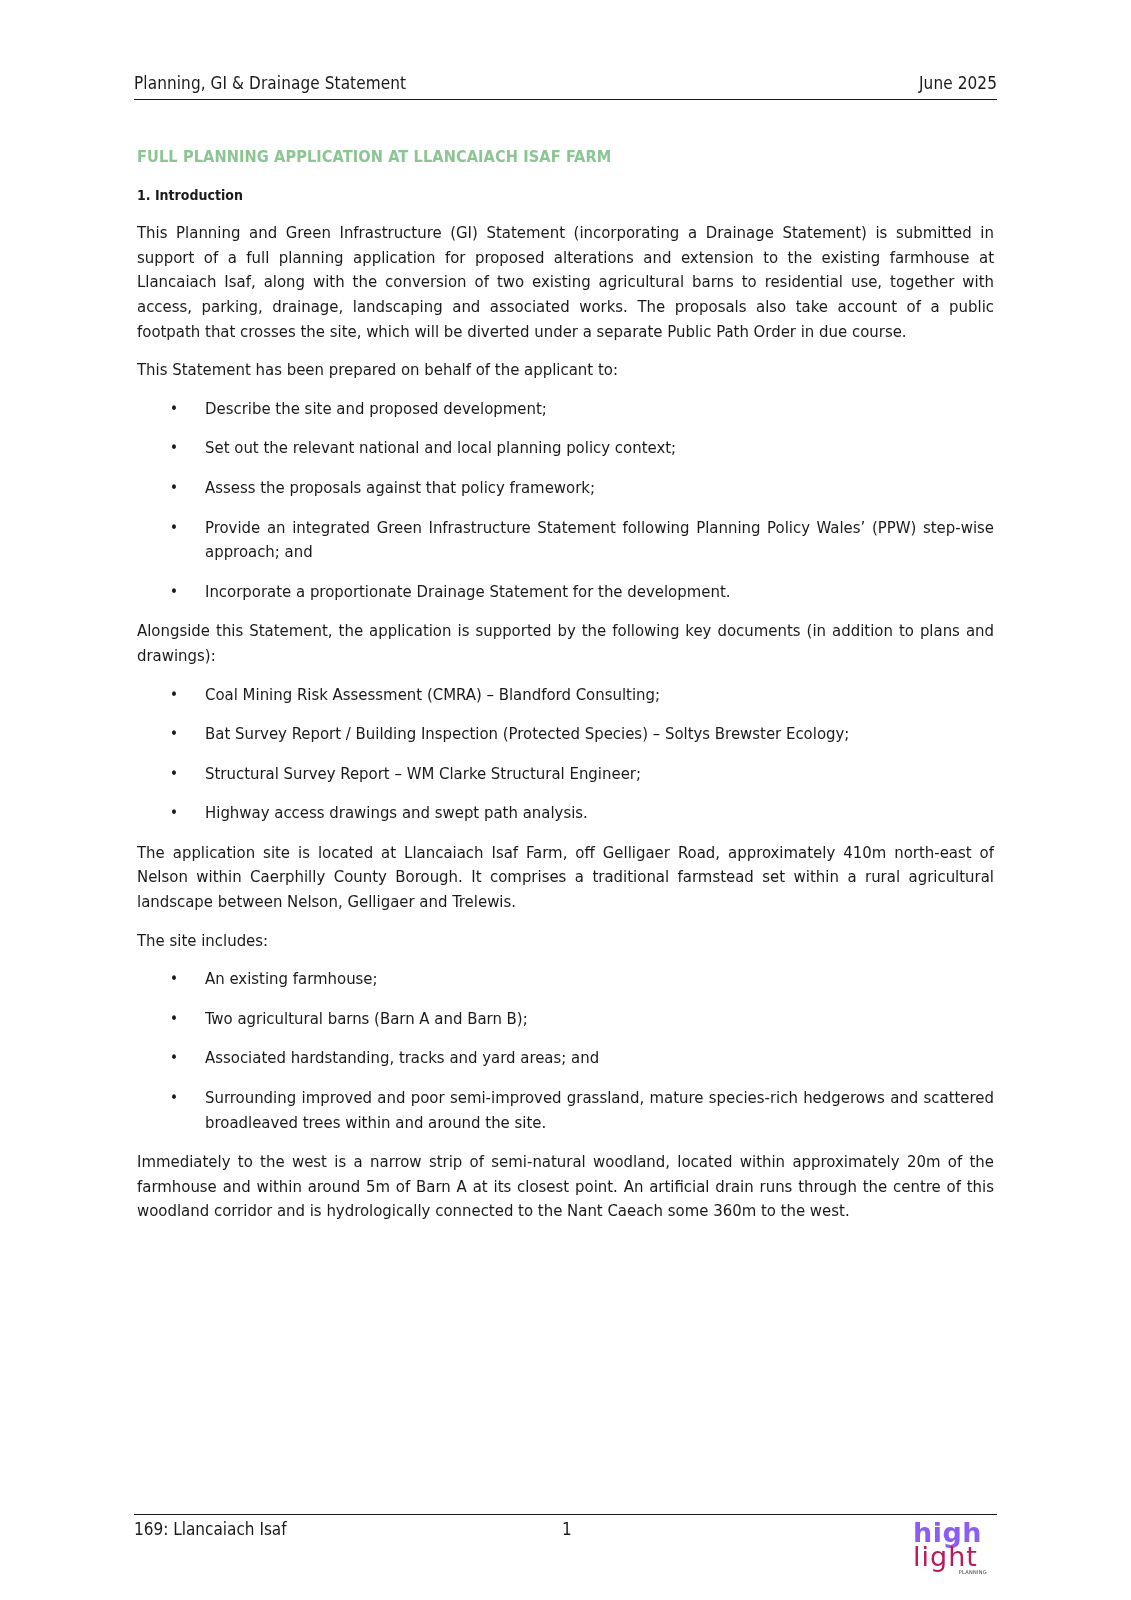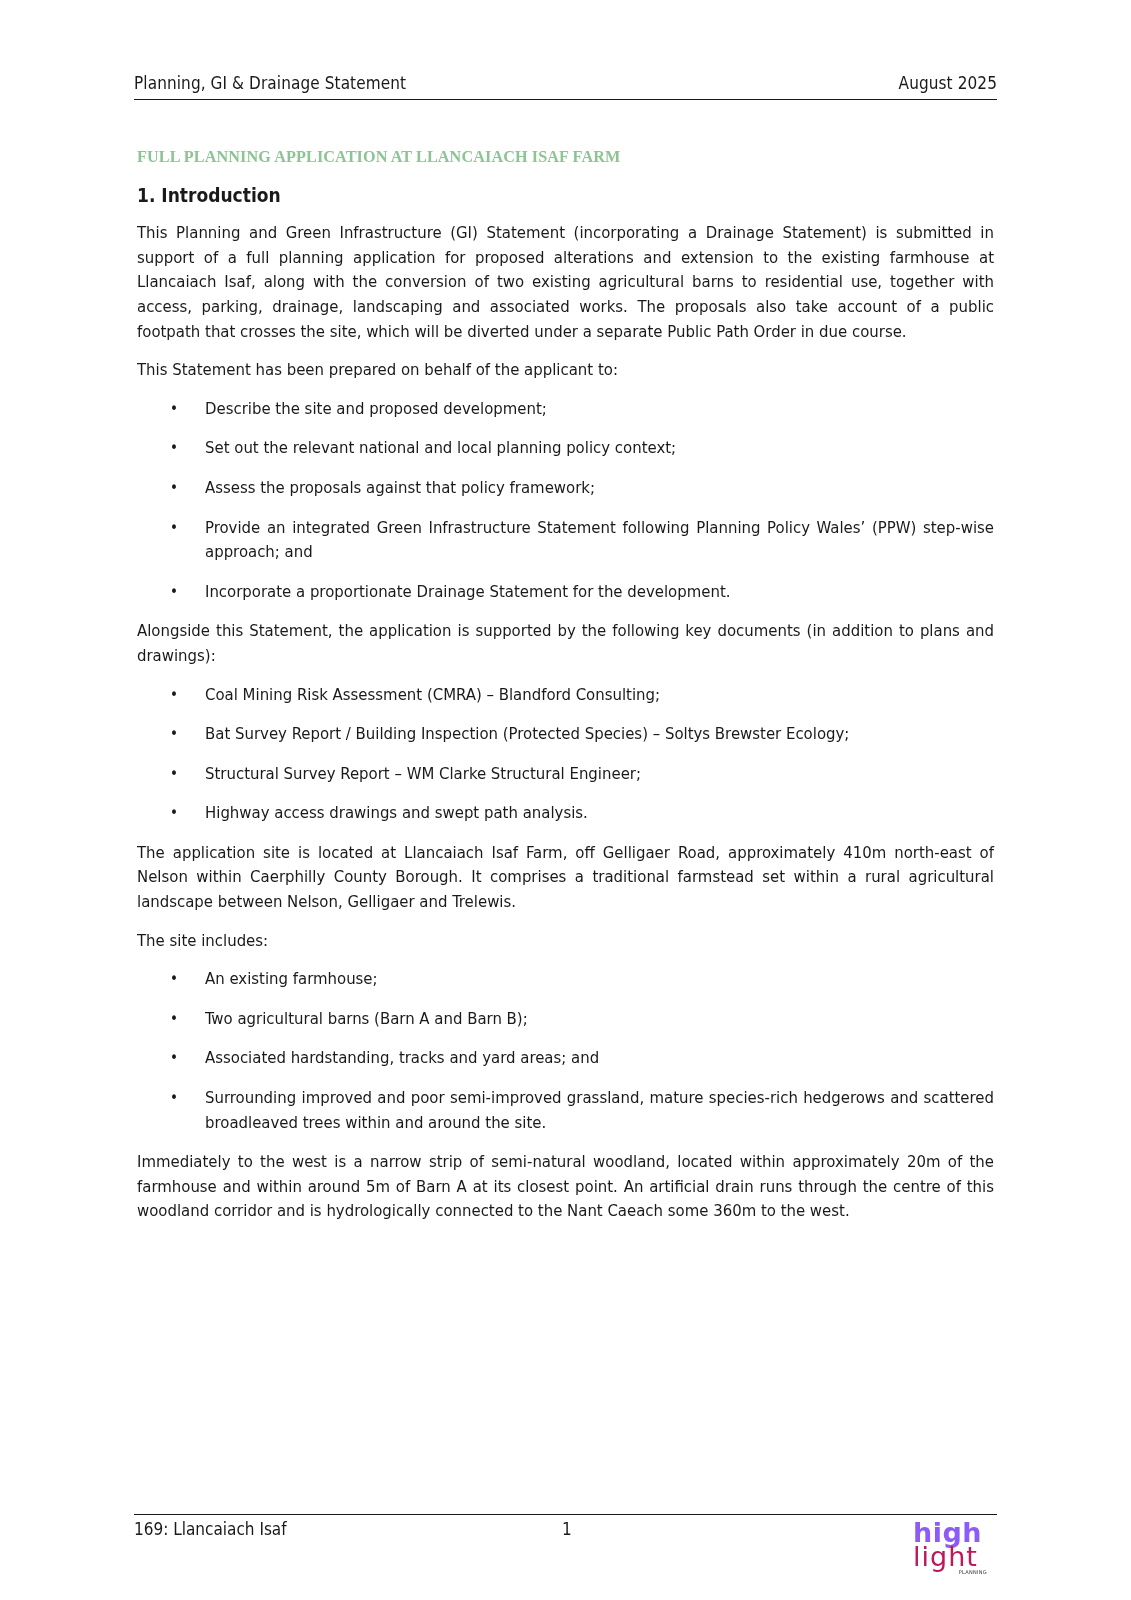--- a/index.html
+++ b/index.html
@@ -36,26 +36,25 @@
       font-size: 16.6px;
       line-height: 24.6px;
       font-stretch: condensed;
     }
     .doc-title {
       color: #8ac592;
       font-weight: bold;
       font-size: 16.2px;
       letter-spacing: 0.1px;
       margin: 0 0 13px 0;
-      font-family: Liberation Serif, serif;
     }
     .section-heading {
       font-weight: bold;
       margin: 0 0 14px 0;
-      font-size: 19px;
+      font-size: 14px;
     }
     p.body {
       margin: 0 0 14px 0;
       text-align: justify;
     }
     ul.bullets {
       list-style: none;
       margin: 0 0 8px 0;
       padding: 0;
     }
@@ -120,21 +119,21 @@
       letter-spacing: 0.3px;
     }
   </style>
 </head>
 <body>
 
 <div class="page">
 
   <div class="header">
     <span>Planning, GI &amp; Drainage Statement</span>
-    <span>August 2025</span>
+    <span>June 2025</span>
   </div>
 
   <div class="content">
     <div class="doc-title">FULL PLANNING APPLICATION AT LLANCAIACH ISAF FARM</div>
 
     <div class="section-heading">1. Introduction</div>
     <p class="body">This Planning and Green Infrastructure (GI) Statement (incorporating a Drainage Statement) is submitted in support of a full planning application for proposed alterations and extension to the existing farmhouse at Llancaiach Isaf, along with the conversion of two existing agricultural barns to residential use, together with access, parking, drainage, landscaping and associated works. The proposals also take account of a public footpath that crosses the site, which will be diverted under a separate Public Path Order in due course.</p>
     <p class="body">This Statement has been prepared on behalf of the applicant to:</p>
     <ul class="bullets">
       <li><span class="bullet">•</span><span>Describe the site and proposed development;</span></li>

